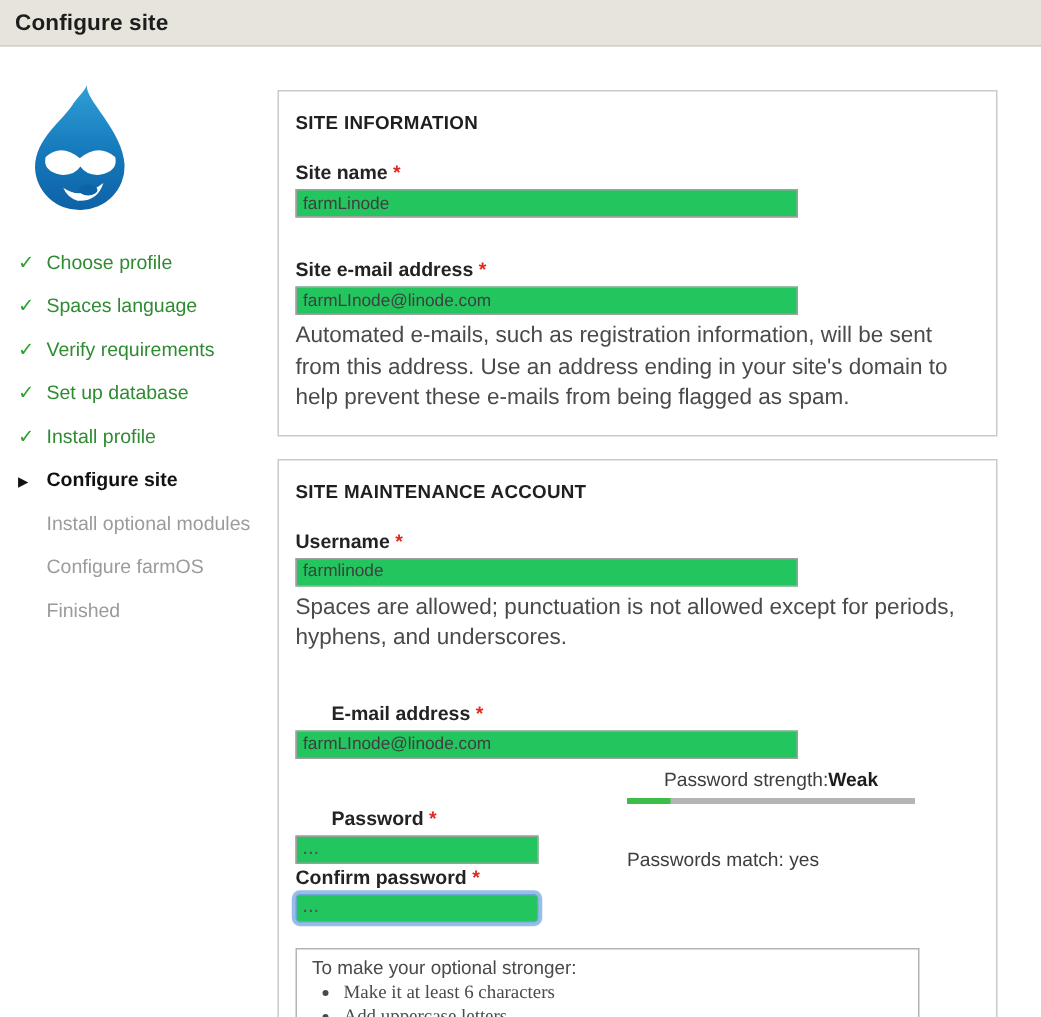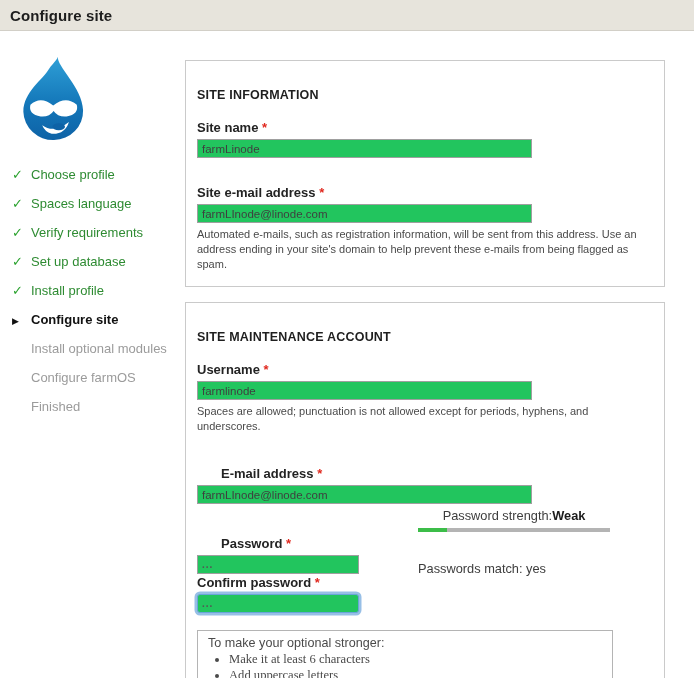--- a/index.html
+++ b/index.html
@@ -22,40 +22,40 @@
   .task{display:flex;align-items:flex-start;height:29px;font-size:13px;line-height:15px;}
   .task .ticon{width:19px;flex:0 0 19px;text-align:left;}
   .task.done{color:#2e8b32;}
   .task.done .ticon{color:#2aa22e;font-weight:700;font-size:13px;}
   .task.active{color:#111;font-weight:700;}
   .task.active .ticon{font-size:9px;padding-top:2px;color:#111;}
   .task.pending{color:#9b9b9b;}
   
   .main{position:absolute;left:185px;top:60px;width:480px;}
   fieldset{
-    border:1px solid #cacaca;background:#fff;margin:0;padding:13px 13px 14px 11px;
+    border:1px solid #cacaca;background:#fff;margin:0;padding:0 13px 14px 11px;
     box-sizing:border-box;width:480px;
   }
   .fs-site-info{min-height:208px;}
   .fs-maint{margin-top:15px;min-height:389px;position:relative;}
   .legend{font-size:12.5px;font-weight:700;color:#1f1f1f;padding-top:14px;letter-spacing:.2px;}
   .field-label{font-size:13px;font-weight:700;color:#232323;margin-top:18px;margin-bottom:4px;}
   .req{color:#e0281e;font-weight:700;}
   input.txt{
     display:block;width:325px;height:13px;box-sizing:content-box;
     border:1px solid #9f9f9f;border-radius:0;padding:2px 4px;
     font-family:Liberation Sans, sans-serif;font-size:11.5px;color:#3f3f3f;
     background:#22c55e;outline:none;
   }
   input.pw{width:152px;font-size:10px;letter-spacing:1px;font-weight:700;color:#555;}
   input.focused{
     border:1px solid #6aa5d8;border-radius:3px;
     box-shadow:0 0 0 2.5px rgba(95,156,216,.65);
   }
-  .descr{font-size:11px;color:#4a4a4a;line-height:1.37;margin-top:4px;width:452px;}
+  .descr{font-size:15px;color:#4a4a4a;line-height:1.37;margin-top:4px;width:452px;}
   .gap-lg{margin-top:32px;margin-left:24px;}
   
   .pw-aside{position:absolute;left:232px;top:205px;width:192px;}
   .strength-row{display:flex;justify-content:center;align-items:baseline;font-size:12.8px;color:#3d3d3d;}
   .strength-row .weak{font-weight:700;color:#1c1c1c;}
   .strength-bar{margin-top:5px;width:192px;height:4px;background:#b4b4b4;}
   .strength-fill{height:4px;background:#3cbd49;width:15%;}
   .match-text{margin-top:29px;font-size:12.8px;color:#3d3d3d;}
   
   .suggest-box{

